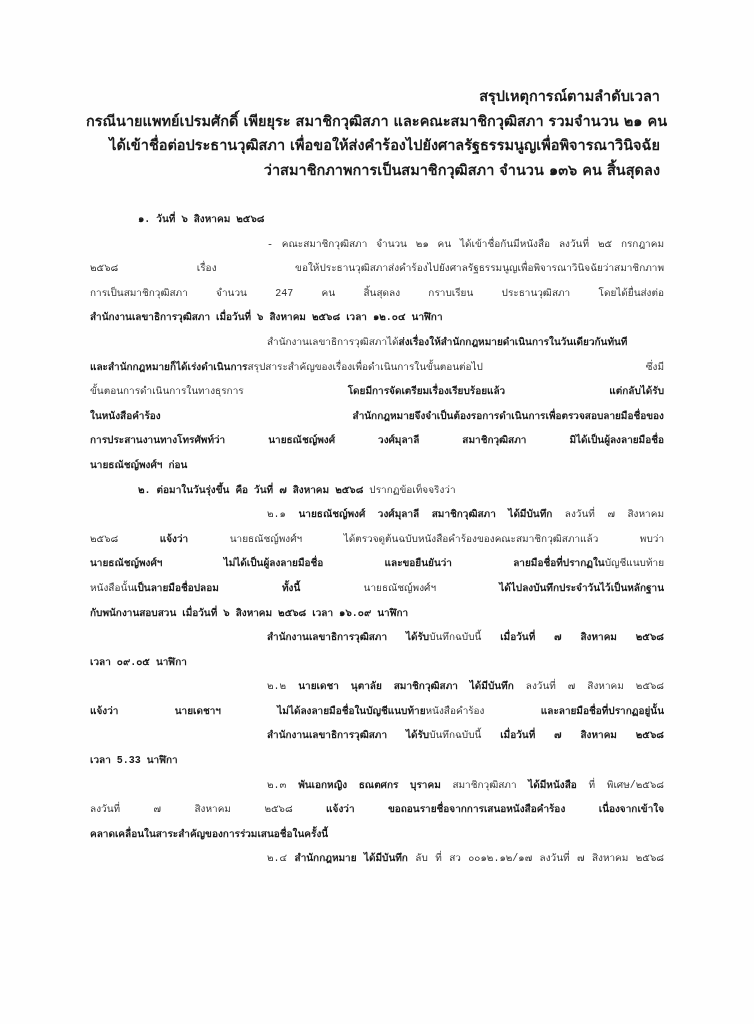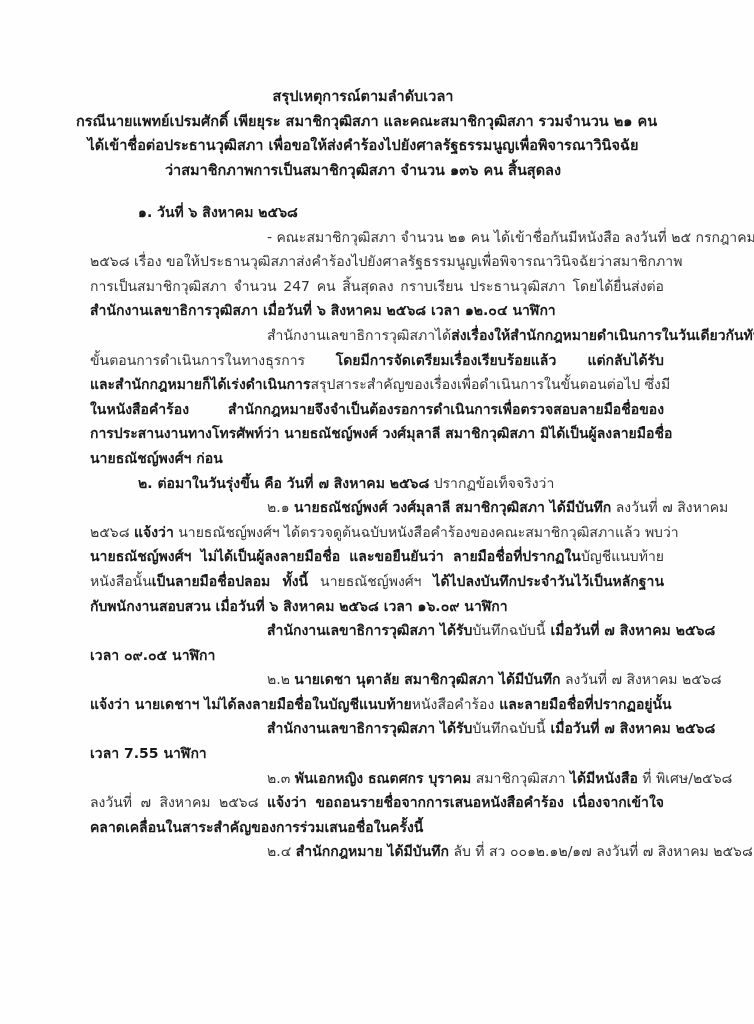--- a/index.html
+++ b/index.html
@@ -1,23 +1,23 @@
 <!DOCTYPE html>
 <html><head>
 <meta charset="utf-8">
 <style>
   html, body { margin: 0; padding: 0; background: #ffffff; }
   body { width: 754px; height: 1024px; overflow: hidden; position: relative;
          font-family: "DejaVu Sans", "Liberation Sans", sans-serif; color: #1a1a1a; }
   .page { position: absolute; left: 0; top: 0; width: 754px; height: 1024px; background: #fefefe; }
-  .title-block { position: absolute; top: 84px; left: 76px; width: 574px; text-align: center;
+  .title-block { position: absolute; top: 84px; left: 86px; width: 574px; text-align: right;
                  font-weight: bold; font-size: 14.5px; line-height: 24.5px; }
   .title-block div { white-space: nowrap; }
-  .body { position: absolute; top: 200px; left: 90px; width: 574px;
-          font-size: 14px; line-height: 24.6px; }
+  .body { position: absolute; top: 208px; left: 90px; width: 574px;
+          font-size: 10px; line-height: 24.6px; font-family: Liberation Mono, monospace; }
   .line { white-space: nowrap; height: 24.6px; text-align: justify; text-align-last: justify; overflow: visible; }
   .line.last { text-align-last: left; }
   .ind1 { padding-left: 48px; }
   .ind3 { padding-left: 177px; }
   .b { font-weight: bold; }
   .r { font-weight: normal; color: #333; }
 </style>
 </head>
 <body>
 
@@ -36,24 +36,24 @@
 
     <div class="line ind3 r">- คณะสมาชิกวุฒิสภา จำนวน ๒๑ คน ได้เข้าชื่อกันมีหนังสือ ลงวันที่ ๒๕ กรกฎาคม</div>
     <div class="line r">๒๕๖๘ เรื่อง ขอให้ประธานวุฒิสภาส่งคำร้องไปยังศาลรัฐธรรมนูญเพื่อพิจารณาวินิจฉัยว่าสมาชิกภาพ</div>
     <div class="line r">การเป็นสมาชิกวุฒิสภา จำนวน 247 คน สิ้นสุดลง กราบเรียน ประธานวุฒิสภา โดยได้ยื่นส่งต่อ</div>
     <div class="line last b">สำนักงานเลขาธิการวุฒิสภา เมื่อวันที่ ๖ สิงหาคม ๒๕๖๘ เวลา ๑๒.๐๔ นาฬิกา</div>
 
     <div class="line ind3">
       <span class="r">สำนักงานเลขาธิการวุฒิสภาได้</span><span class="b">ส่งเรื่องให้สำนักกฎหมายดำเนินการในวันเดียวกันทันที</span>
     </div>
     <div class="line">
-      <span class="r">ขั้นตอนการดำเนินการในทางธุรการ </span><span class="b">โดยมีการจัดเตรียมเรื่องเรียบร้อยแล้ว แต่กลับได้รับ</span>
+      <span class="b">และสำนักกฎหมายก็ได้เร่งดำเนินการ</span><span class="r">สรุปสาระสำคัญของเรื่องเพื่อดำเนินการในขั้นตอนต่อไป ซึ่งมี</span>
     </div>
     <div class="line">
-      <span class="b">และสำนักกฎหมายก็ได้เร่งดำเนินการ</span><span class="r">สรุปสาระสำคัญของเรื่องเพื่อดำเนินการในขั้นตอนต่อไป ซึ่งมี</span>
+      <span class="r">ขั้นตอนการดำเนินการในทางธุรการ </span><span class="b">โดยมีการจัดเตรียมเรื่องเรียบร้อยแล้ว แต่กลับได้รับ</span>
     </div>
     <div class="line b">ในหนังสือคำร้อง สำนักกฎหมายจึงจำเป็นต้องรอการดำเนินการเพื่อตรวจสอบลายมือชื่อของ</div>
     <div class="line b">การประสานงานทางโทรศัพท์ว่า นายธณัชญ์พงศ์ วงศ์มุลาลี สมาชิกวุฒิสภา มิได้เป็นผู้ลงลายมือชื่อ</div>
     <div class="line last b">นายธณัชญ์พงศ์ฯ ก่อน</div>
 
     <div class="line last ind1">
       <span class="b">๒. ต่อมาในวันรุ่งขึ้น คือ วันที่ ๗ สิงหาคม ๒๕๖๘</span><span class="r"> ปรากฏข้อเท็จจริงว่า</span>
     </div>
 
     <div class="line ind3">
@@ -76,21 +76,21 @@
 
     <div class="line ind3">
       <span class="r">๒.๒ </span><span class="b">นายเดชา นุตาลัย สมาชิกวุฒิสภา ได้มีบันทึก</span><span class="r"> ลงวันที่ ๗ สิงหาคม ๒๕๖๘</span>
     </div>
     <div class="line">
       <span class="b">แจ้งว่า นายเดชาฯ ไม่ได้ลงลายมือชื่อในบัญชีแนบท้าย</span><span class="r">หนังสือคำร้อง</span><span class="b"> และลายมือชื่อที่ปรากฏอยู่นั้น</span>
     </div>
     <div class="line ind3">
       <span class="b">สำนักงานเลขาธิการวุฒิสภา ได้รับ</span><span class="r">บันทึกฉบับนี้</span><span class="b"> เมื่อวันที่ ๗ สิงหาคม ๒๕๖๘</span>
     </div>
-    <div class="line last b">เวลา 7.55 นาฬิกา</div>
+    <div class="line last b">เวลา 5.33 นาฬิกา</div>
 
     <div class="line ind3">
       <span class="r">๒.๓ </span><span class="b">พันเอกหญิง ธณตศกร บุราคม</span><span class="r"> สมาชิกวุฒิสภา </span><span class="b">ได้มีหนังสือ</span><span class="r"> ที่ พิเศษ/๒๕๖๘</span>
     </div>
     <div class="line">
       <span class="r">ลงวันที่ ๗ สิงหาคม ๒๕๖๘ </span><span class="b">แจ้งว่า ขอถอนรายชื่อจากการเสนอหนังสือคำร้อง เนื่องจากเข้าใจ</span>
     </div>
     <div class="line last b">คลาดเคลื่อนในสาระสำคัญของการร่วมเสนอชื่อในครั้งนี้</div>
 
     <div class="line ind3">

